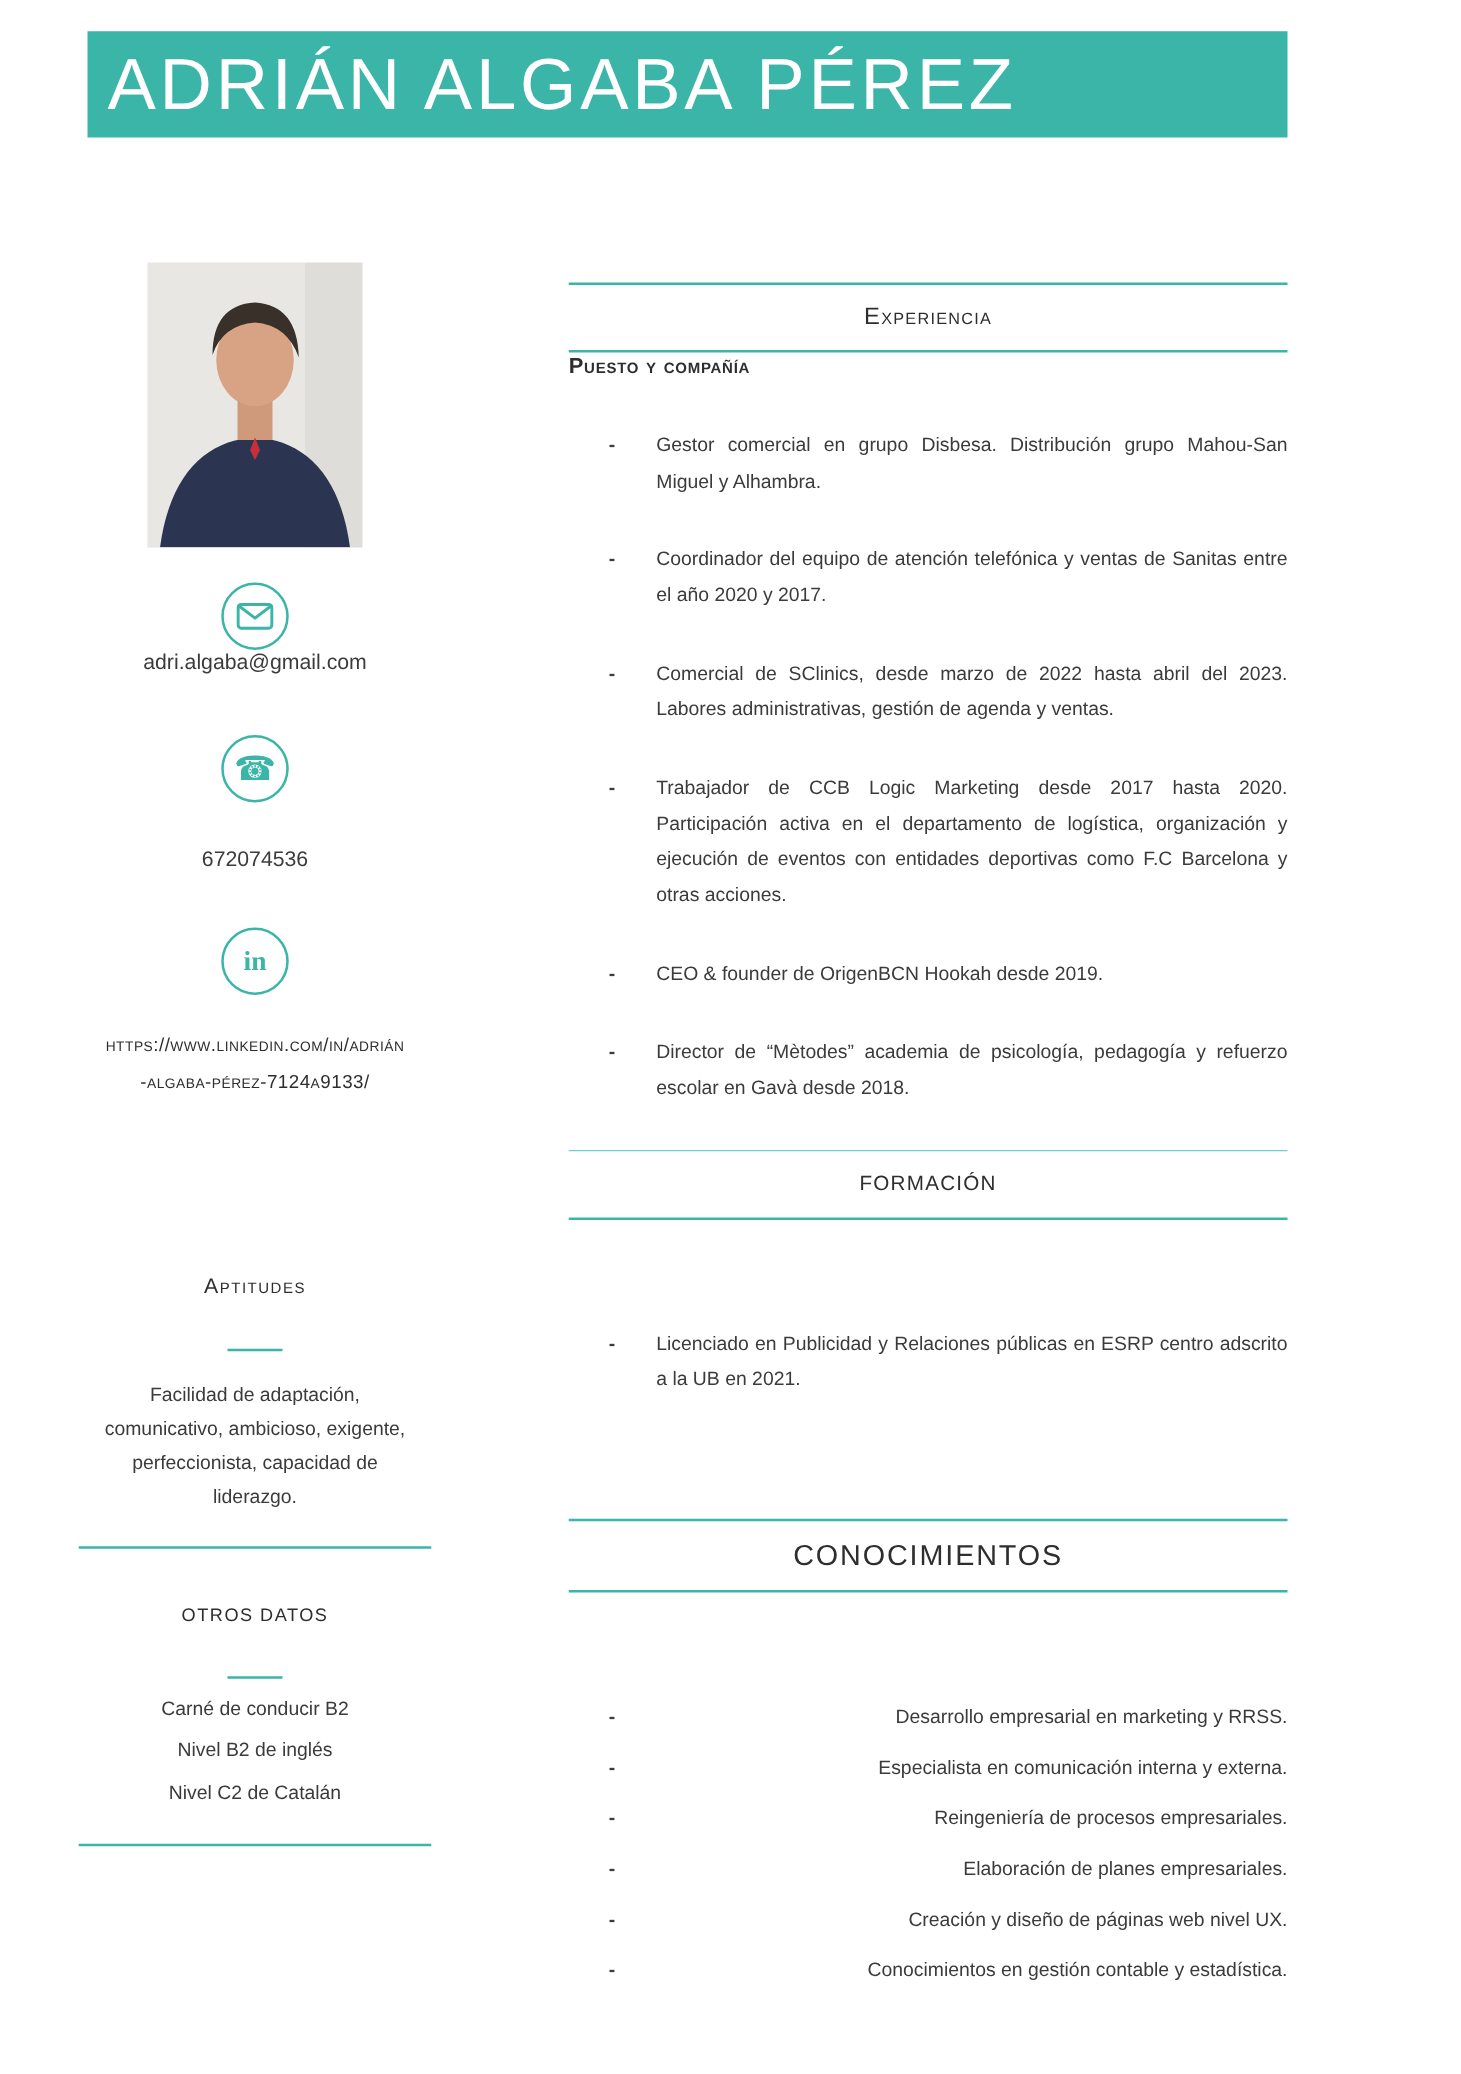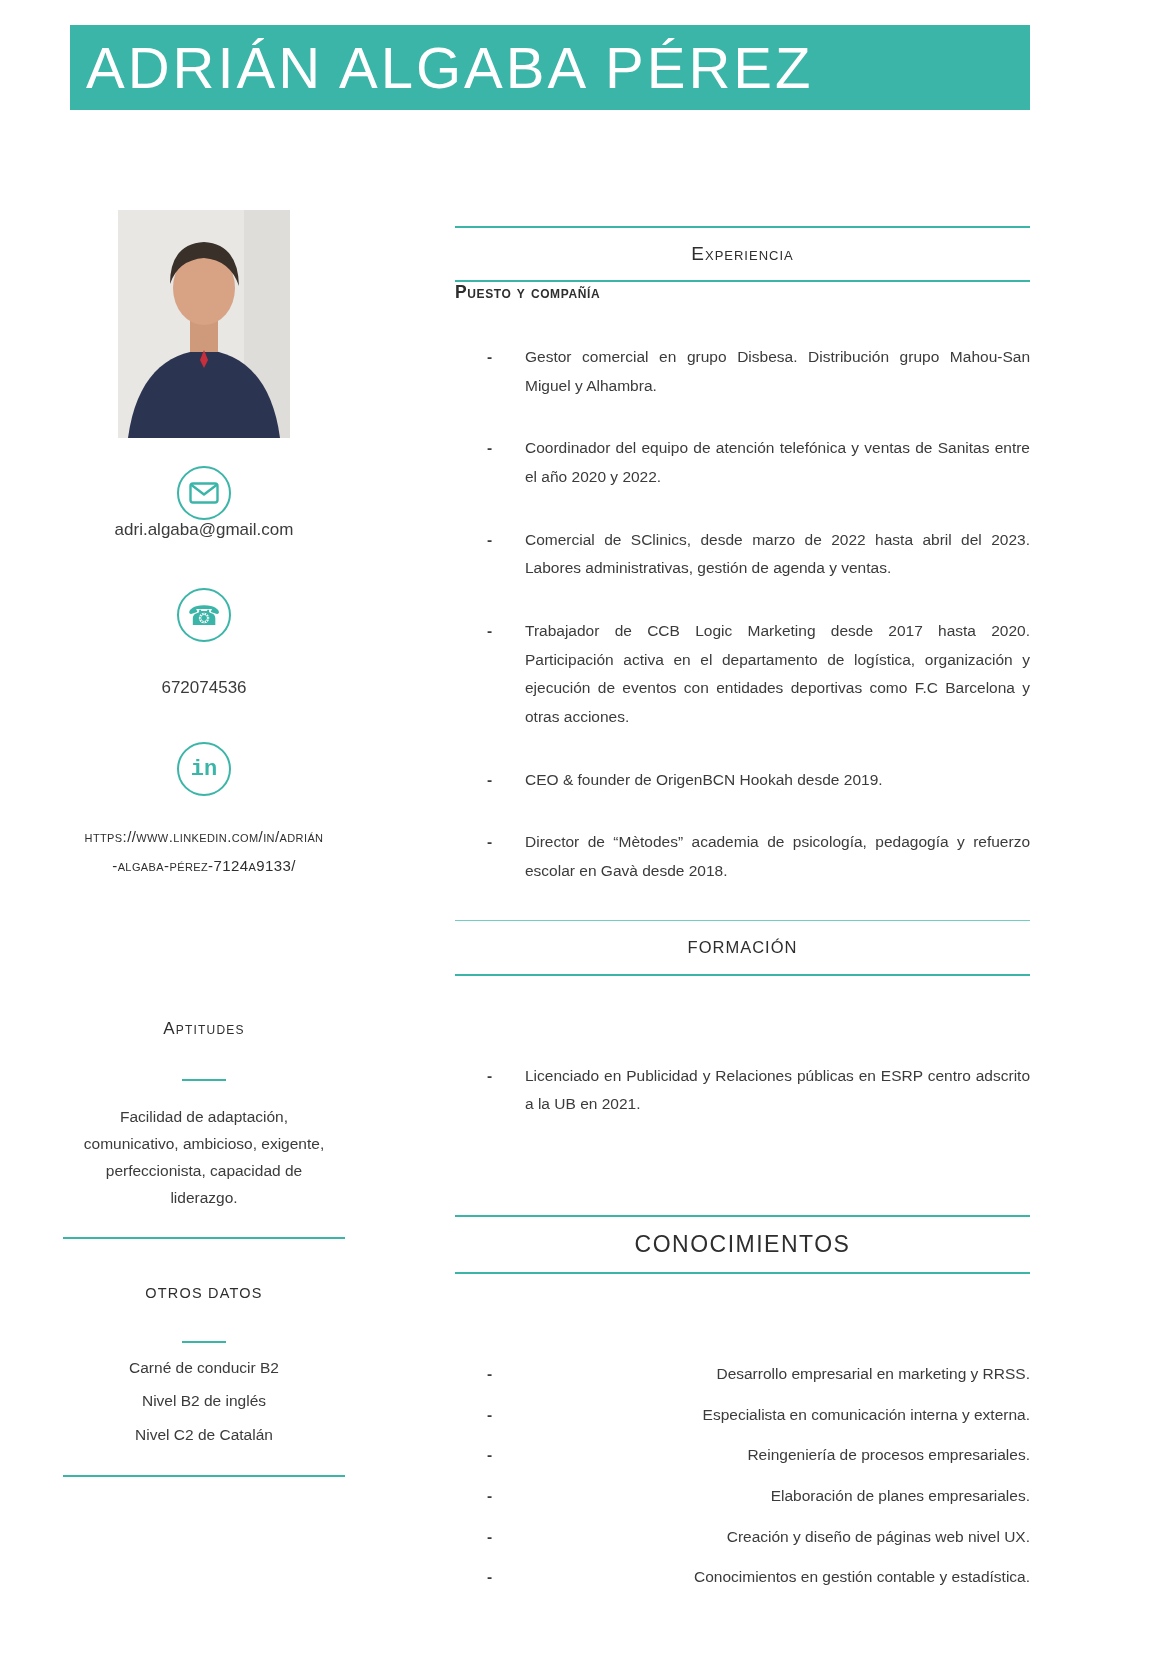--- a/index.html
+++ b/index.html
@@ -57,21 +57,21 @@
     border:2.5px solid var(--accent);
     border-radius:50%;
     margin:0 auto;
     display:flex;align-items:center;justify-content:center;
     color:var(--accent);
   }
   .icon-email{margin-top:28px;}
   .icon-phone{margin-top:48px;}
   .icon-linkedin{margin-top:44px;}
   .phone-glyph{font-family:"DejaVu Sans", sans-serif;font-size:27px;line-height:1;color:var(--accent);}
-  .in-glyph{font-weight:700;font-size:22px;letter-spacing:0;color:var(--accent);font-family:Liberation Mono, monospace;}
+  .in-glyph{font-weight:700;font-size:22px;letter-spacing:0;color:var(--accent);font-family:Liberation Serif, serif;}
   .contact-text{
     font-size:17px;
     color:var(--ink);
   }
   .contact-text.phone{margin-top:36px;}
   .linkedin-url{
     margin-top:26px;
     font-variant:small-caps;
     font-size:15px;
     line-height:1.95;
@@ -245,21 +245,21 @@
 
       <ul class="bullets">
 
           <li>
             <span class="dash">-</span>
             <span class="btext">Gestor comercial en grupo Disbesa. Distribución grupo Mahou-San Miguel y Alhambra.</span>
           </li>
 
           <li>
             <span class="dash">-</span>
-            <span class="btext">Coordinador del equipo de atención telefónica y ventas de Sanitas entre el año 2020 y 2022.</span>
+            <span class="btext">Coordinador del equipo de atención telefónica y ventas de Sanitas entre el año 2020 y 2017.</span>
           </li>
 
           <li>
             <span class="dash">-</span>
             <span class="btext">Comercial de SClinics, desde marzo de 2022 hasta abril del 2023.  Labores administrativas, gestión de agenda y ventas.</span>
           </li>
 
           <li>
             <span class="dash">-</span>
             <span class="btext">Trabajador de CCB Logic Marketing desde 2017 hasta 2020. Participación activa en el departamento de logística, organización y ejecución de eventos con entidades deportivas como F.C Barcelona y otras acciones.</span>

